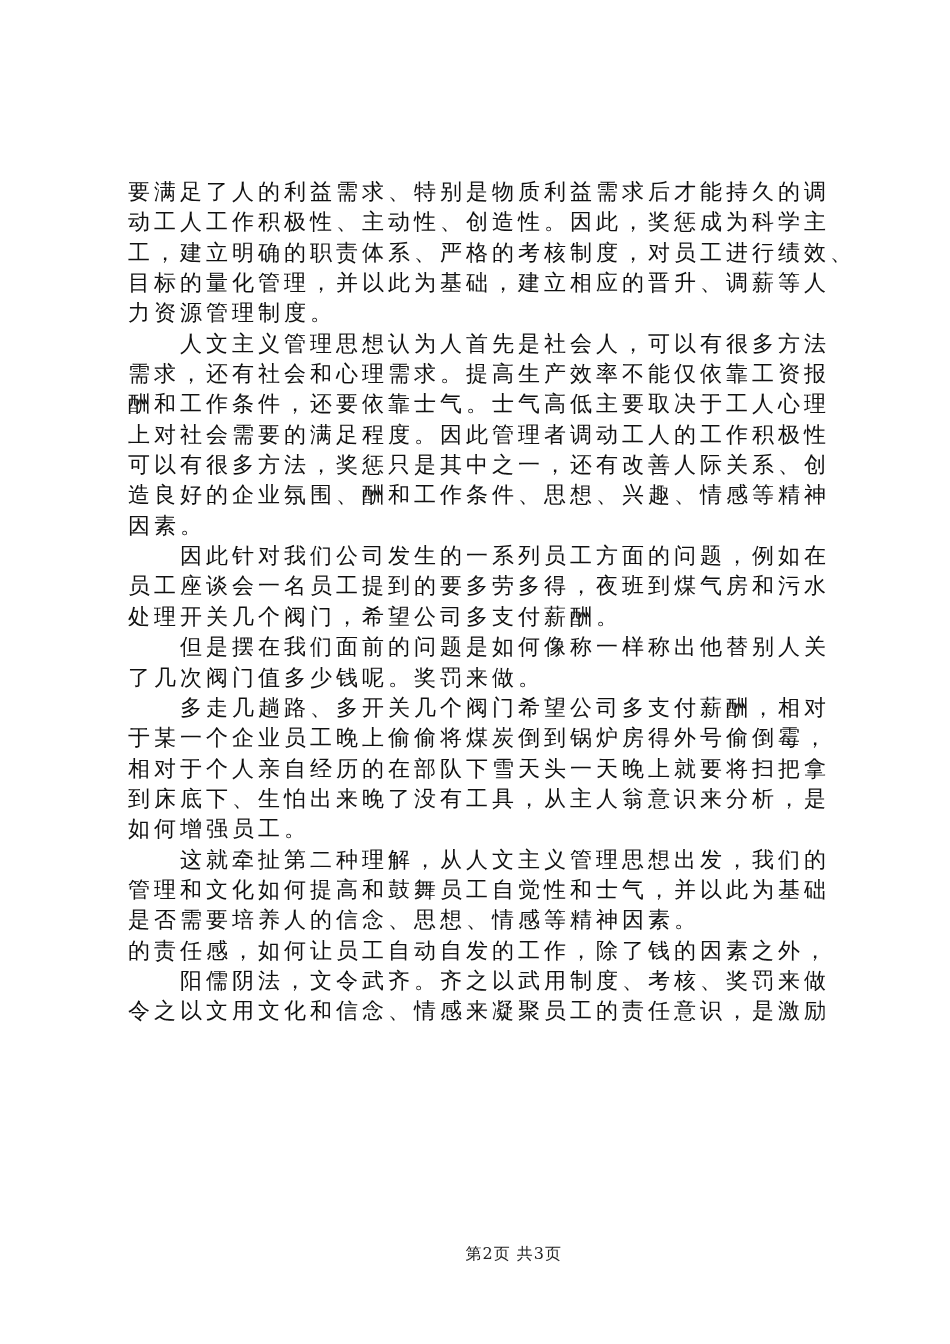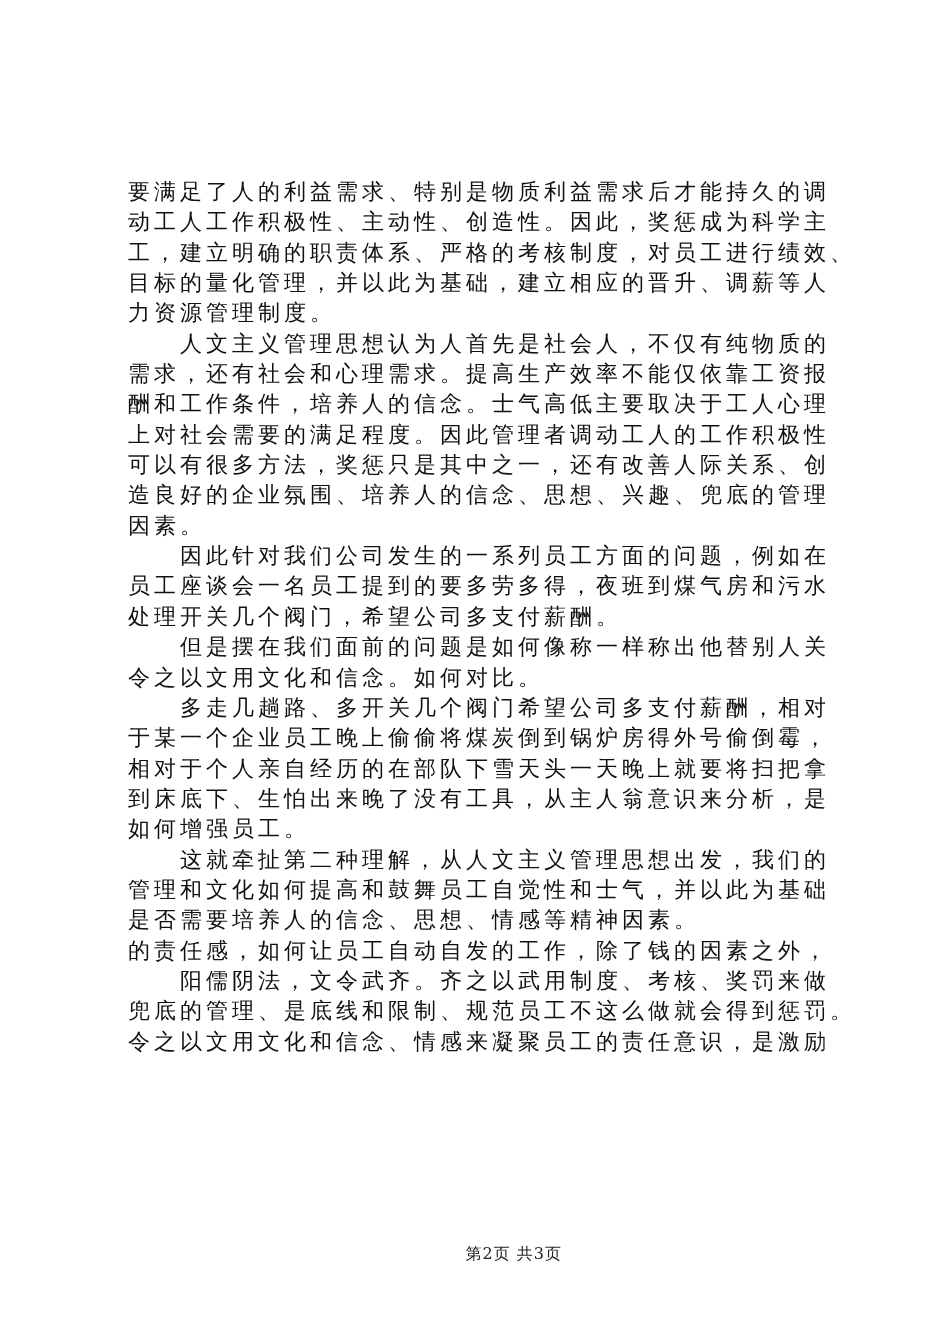--- a/index.html
+++ b/index.html
@@ -66,58 +66,57 @@
 
     <div class="paragraph">
       <span class="line">要满足了人的利益需求、特别是物质利益需求后才能持久的调</span>
       <span class="line">动工人工作积极性、主动性、创造性。因此，奖惩成为科学主</span>
       <span class="line">工，建立明确的职责体系、严格的考核制度，对员工进行绩效、</span>
       <span class="line">目标的量化管理，并以此为基础，建立相应的晋升、调薪等人</span>
       <span class="line">力资源管理制度。</span>
     </div>
 
     <div class="paragraph">
-      <span class="line indent">人文主义管理思想认为人首先是社会人，不仅有纯物质的</span>
+      <span class="line indent">人文主义管理思想认为人首先是社会人，可以有很多方法</span>
       <span class="line">需求，还有社会和心理需求。提高生产效率不能仅依靠工资报</span>
-      <span class="line">酬和工作条件，培养人的信念。士气高低主要取决于工人心理</span>
+      <span class="line">酬和工作条件，还要依靠士气。士气高低主要取决于工人心理</span>
       <span class="line">上对社会需要的满足程度。因此管理者调动工人的工作积极性</span>
       <span class="line">可以有很多方法，奖惩只是其中之一，还有改善人际关系、创</span>
-      <span class="line">造良好的企业氛围、培养人的信念、思想、兴趣、兜底的管理</span>
+      <span class="line">造良好的企业氛围、酬和工作条件、思想、兴趣、情感等精神</span>
       <span class="line">因素。</span>
     </div>
 
     <div class="paragraph">
       <span class="line indent">因此针对我们公司发生的一系列员工方面的问题，例如在</span>
       <span class="line">员工座谈会一名员工提到的要多劳多得，夜班到煤气房和污水</span>
       <span class="line">处理开关几个阀门，希望公司多支付薪酬。</span>
     </div>
 
 
     <div class="paragraph">
       <span class="line indent">但是摆在我们面前的问题是如何像称一样称出他替别人关</span>
-      <span class="line">令之以文用文化和信念。如何对比。</span>
+      <span class="line">了几次阀门值多少钱呢。奖罚来做。</span>
     </div>
 
     <div class="paragraph">
       <span class="line indent">多走几趟路、多开关几个阀门希望公司多支付薪酬，相对</span>
       <span class="line">于某一个企业员工晚上偷偷将煤炭倒到锅炉房得外号偷倒霉，</span>
       <span class="line">相对于个人亲自经历的在部队下雪天头一天晚上就要将扫把拿</span>
       <span class="line">到床底下、生怕出来晚了没有工具，从主人翁意识来分析，是</span>
       <span class="line">如何增强员工。</span>
     </div>
 
     <div class="paragraph">
       <span class="line indent">这就牵扯第二种理解，从人文主义管理思想出发，我们的</span>
       <span class="line">管理和文化如何提高和鼓舞员工自觉性和士气，并以此为基础</span>
       <span class="line">是否需要培养人的信念、思想、情感等精神因素。</span>
       <span class="line">的责任感，如何让员工自动自发的工作，除了钱的因素之外，</span>
     </div>
 
     <div class="paragraph">
       <span class="line indent">阳儒阴法，文令武齐。齐之以武用制度、考核、奖罚来做</span>
-      <span class="line">兜底的管理、是底线和限制、规范员工不这么做就会得到惩罚。</span>
       <span class="line">令之以文用文化和信念、情感来凝聚员工的责任意识，是激励</span>
     </div>
 
   </div>
 
   <div class="footer">第2页 共3页</div>
 </div>
 
 </body></html>

